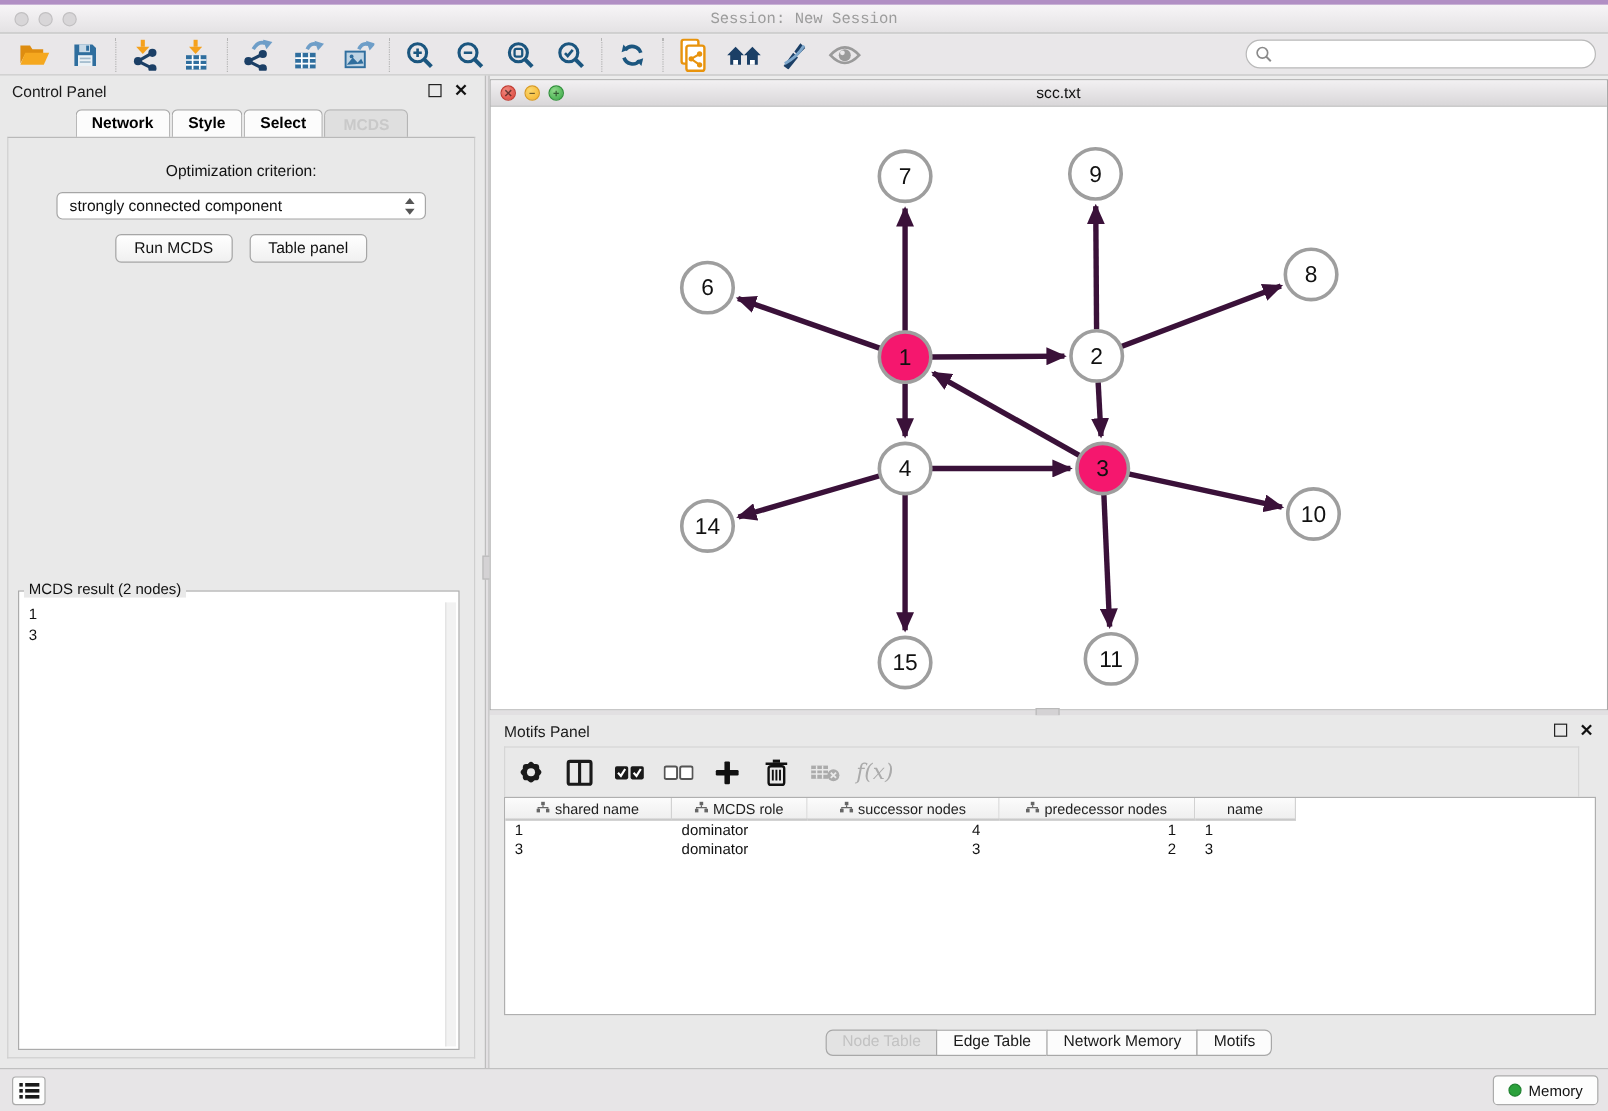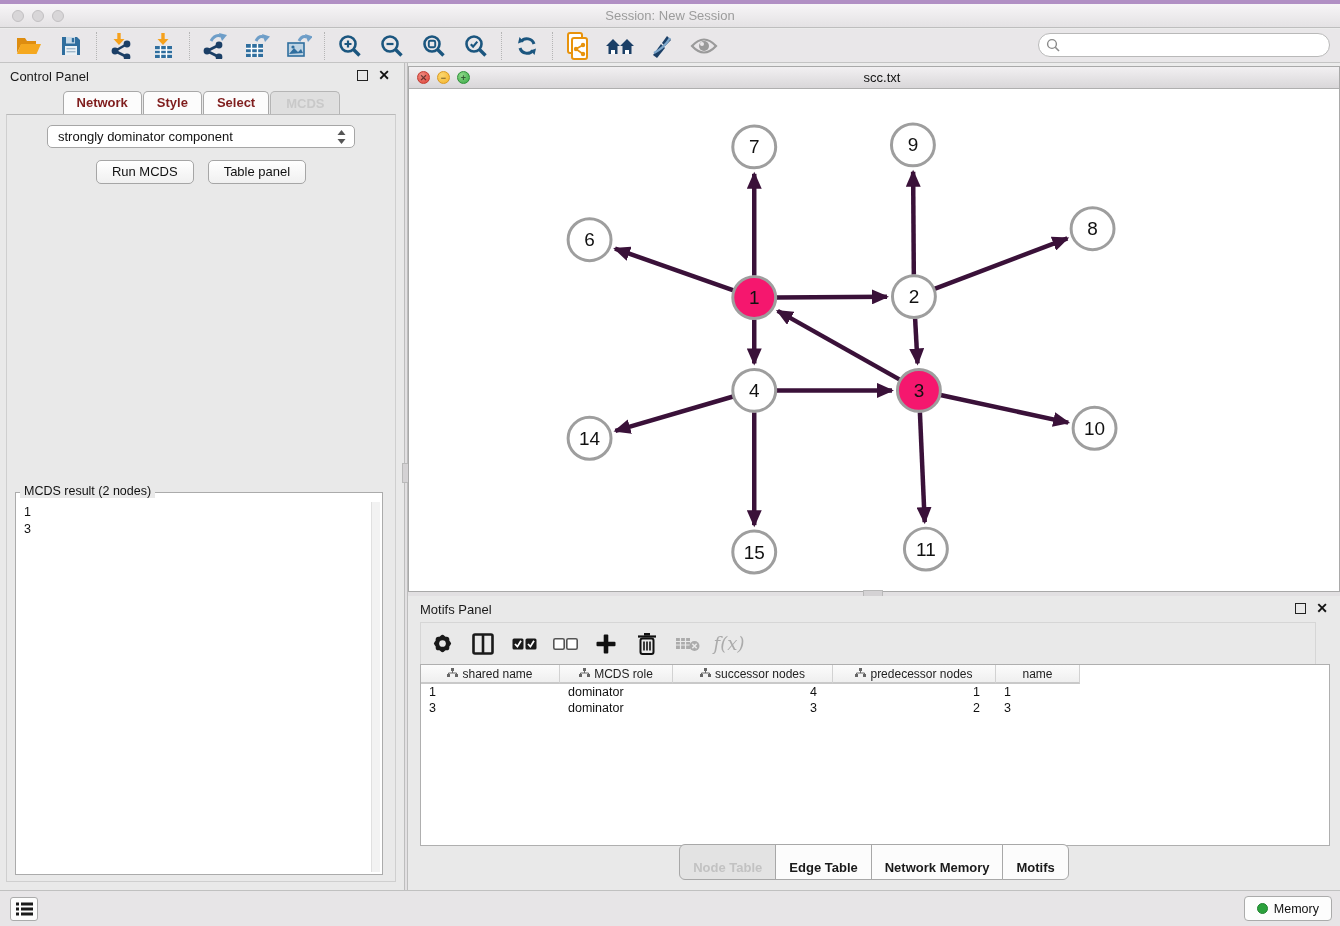--- a/index.html
+++ b/index.html
@@ -2,21 +2,21 @@
 <html><head>
 <meta charset="utf-8">
 <style>
   * { box-sizing: border-box; margin: 0; padding: 0; }
   html,body { width:1340px; height:926px; overflow:hidden;
     font-family:"Liberation Sans", sans-serif; background:#ECECEC; }
 
   
   .accent-strip { position:absolute; top:0; left:0; right:0; height:4px; background:#B18FC4; }
   .titlebar { position:absolute; top:4px; left:0; right:0; height:24px;
-    background:linear-gradient(#F7F5F7,#E4E2E4); border-bottom:1px solid #BEBEBE; }
+    background:linear-gradient(#F7F5F7,#E4E2E4); border-bottom:1px solid #BEBEBE;font-family:Liberation Mono, monospace; }
   .lights { position:absolute; left:12px; top:6px; display:flex; gap:8px; }
   .light { width:12px; height:12px; border-radius:50%; background:#D8D6D8; border:1px solid #C2C0C2; }
   .win-title { position:absolute; left:0; right:0; top:4px; text-align:center;
     font-size:13px; color:#9C9C9C; }
 
   
   .toolbar { position:absolute; top:29px; left:0; right:0; height:34px;
     background:#E9E7E9; border-bottom:1px solid #C4C4C4;
     display:flex; align-items:center; padding-left:8px; }
   .tb-btn { width:42px; height:30px; display:flex; align-items:center; justify-content:center; cursor:default; }
@@ -26,21 +26,21 @@
     background:#fff; padding:0 8px 0 26px; font-size:13px; outline:none; }
   .search-mag { position:absolute; left:8px; top:5px; }
 
   
   .control-panel { position:absolute; left:0; top:63px; width:404px; bottom:36px; background:#E9E9E9; }
   .panel-head { position:relative; height:26px; }
   .panel-head .ptitle { position:absolute; left:10px; top:6px; font-size:13px; color:#1A1A1A; }
   .float-box { position:absolute; top:7px; width:11px; height:11px; border:1.5px solid #222; background:transparent; }
   .close-x { position:absolute; top:5px; font-size:14px; font-weight:bold; color:#111; line-height:14px; }
   .cp-tabs { position:absolute; top:28px; left:0; right:0; display:flex; justify-content:center; }
-  .tab { font-size:13px; font-weight:bold; color:#7f1d1d; background:#FCFCFC;
+  .tab { font-size:13px; font-weight:bold; color:#000000; background:#FCFCFC;
     border:1px solid #A8A8A8; border-bottom:none; border-radius:5px 5px 0 0;
     padding:3px 13px 4px; margin-right:1px; box-shadow:0 -1px 1px rgba(255,255,255,.8) inset; }
   .tab.selected { background:#DFDFDF; color:#C9C9C9; padding:4px 15px 5px; border-color:#B5B5B5; }
   .cp-content { position:absolute; left:6px; right:8px; top:51px; bottom:8px;
     background:#E9E9E9; border:1px solid #CFCFCF; border-top:1px solid #B9B9B9; }
   .opt-label { margin-top:20px; text-align:center; font-size:13px; color:#111; }
   .combo { width:308px; height:23px; margin:10px auto 0; background:#fff;
     border:1px solid #A6A6A6; border-radius:5px; display:flex; align-items:center;
     padding:0 6px 0 10px; font-size:13px; color:#111; position:relative; }
   .combo .chevrons { position:absolute; right:7px; top:3px; }
@@ -88,22 +88,22 @@
   .table-box { position:absolute; left:12px; right:10px; top:68px; bottom:44px;
     background:#fff; border:1px solid #AFAFAF; overflow:hidden; }
   .thead { display:flex; height:19px; }
   .th { display:flex; align-items:center; justify-content:center; gap:4px;
     font-size:12px; color:#222; background:linear-gradient(#FCFCFC,#EFEFEF);
     border-right:1px solid #D2D2D2; border-bottom:2px solid #C9C9C9; }
   .trow { display:flex; height:16px; }
   .td { font-size:12.5px; color:#111; padding:1px 8px 0; white-space:nowrap; overflow:hidden; }
   .td.r { text-align:right; padding-right:16px; }
   .tp-tabs { position:absolute; bottom:10px; left:0; right:0; display:flex; justify-content:center; }
-  .btab { font-size:13px; font-weight:bold; color:#1A1A1A; background:#FCFCFC;
-    border:1px solid #A8A8A8; padding:15px 13px 4px; margin-left:-1px; }
+  .btab { font-size:13px; font-weight:normal; color:#1A1A1A; background:#FCFCFC;
+    border:1px solid #A8A8A8; padding:1px 13px 4px; margin-left:-1px; }
   .btab:first-child { border-radius:6px 0 0 6px; margin-left:0; }
   .btab:last-child { border-radius:0 6px 6px 0; }
   .btab.selected { background:#E3E3E3; color:#C2C2C2; }
 
   
   .statusbar { position:absolute; left:0; right:0; bottom:0; height:36px;
     background:#E7E5E7; border-top:1px solid #C0C0C0;margin-top:48px; }
   .sb-left-btn { position:absolute; left:10px; top:6px; width:28px; height:24px;
     background:#FDFDFD; border:1px solid #ABABAB; border-radius:3px;
     display:flex; align-items:center; justify-content:center; }
@@ -287,22 +287,23 @@
     <span class="float-box" style="right:36px"></span>
     <span class="close-x" style="right:14px">✕</span>
   </div>
   <div class="cp-tabs" id="cp-tabs">
       <div class="tab">Network</div>
       <div class="tab">Style</div>
       <div class="tab">Select</div>
       <div class="tab selected">MCDS</div>
     </div>
   <div class="cp-content">
+    <div class="opt-label">Optimization criterion:</div>
     <div class="combo">
-      <span>strongly dominator component</span>
+      <span>strongly connected component</span>
       <span class="chevrons">
         <svg width="11" height="16" viewBox="0 0 11 16">
           <path d="M5.5 1L9.5 6h-8z" fill="#555"></path>
           <path d="M5.5 15L1.5 10h8z" fill="#555"></path>
         </svg>
       </span>
     </div>
     <div class="btn-row">
       <button class="push-btn">Run MCDS</button>
       <button class="push-btn">Table panel</button>

